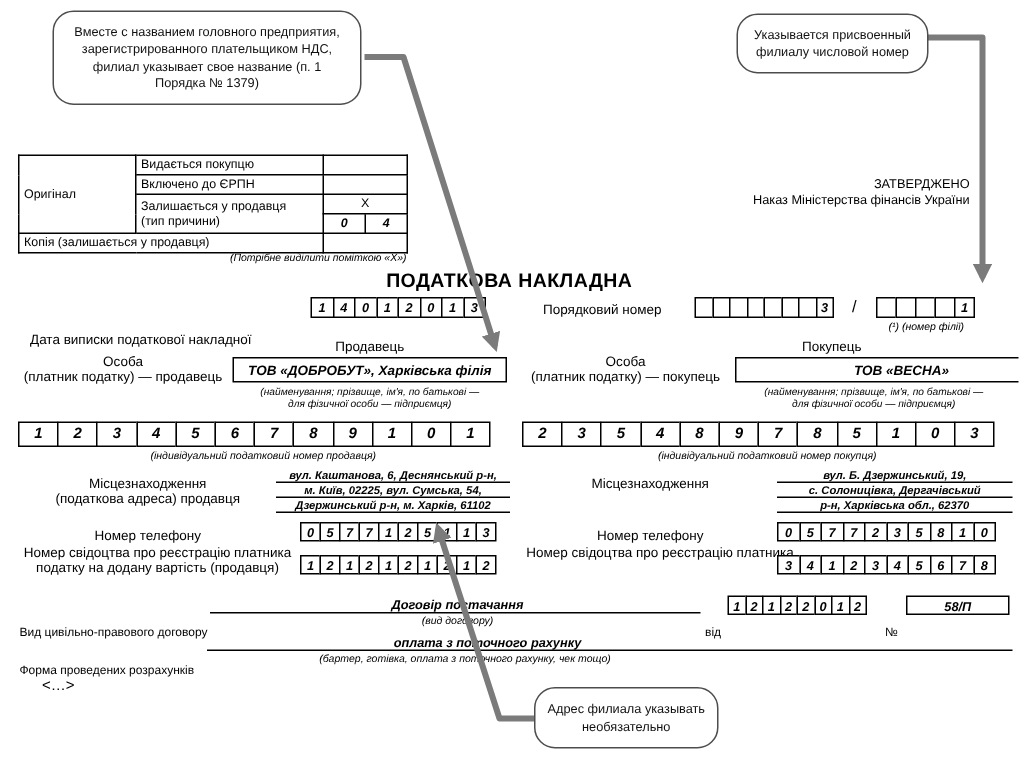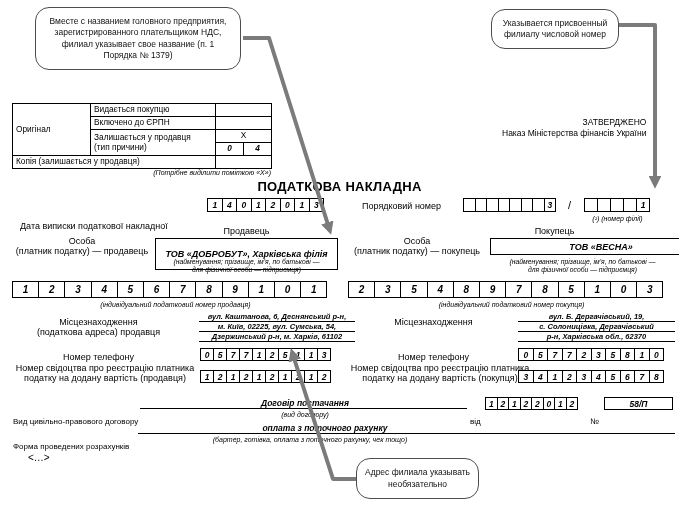--- a/index.html
+++ b/index.html
@@ -147,21 +147,21 @@
       <span class="cell"></span>
       <span class="cell">1</span>
     </div>
   <div class="abs cap ctr" style="left:565px;top:215px;width:105px;">(¹) (номер філії)</div>
 
   <div class="abs lbl ctr" style="left:155px;top:226px;width:183px;">Продавець</div>
   <div class="abs person" style="left:12px;top:236px;width:140px;">
     <span>Особа</span>
     <span>(платник податку) — продавець</span>
   </div>
-  <div class="abs namebox" style="left:155px;top:238px;width:183px;height:32px;">ТОВ «ДОБРОБУТ», Харківська філія</div>
+  <div class="abs namebox" style="left:155px;top:238px;width:183px;height:17px;">ТОВ «ДОБРОБУТ», Харківська філія</div>
   <div class="abs small-i ctr" style="left:150px;top:258px;width:193px;">
     <span style="display:block">(найменування; прізвище, ім'я, по батькові —</span>
     <span style="display:block">для фізичної особи — підприємця)</span>
   </div>
   <div class="abs cells cells-tax" style="left:12px;top:281px;">
       <span class="cell">1</span>
       <span class="cell">2</span>
       <span class="cell">3</span>
       <span class="cell">4</span>
       <span class="cell">5</span>
@@ -171,21 +171,21 @@
       <span class="cell">9</span>
       <span class="cell">1</span>
       <span class="cell">0</span>
       <span class="cell">1</span>
     </div>
   <div class="abs cap ctr" style="left:12px;top:301px;width:327px;">(індивідуальний податковий номер продавця)</div>
   <div class="abs two-line" style="left:12px;top:318px;width:173px;">
     <span>Місцезнаходження</span>
     <span>(податкова адреса) продавця</span>
   </div>
-  <div class="abs" style="left:199px;top:312px;width:156px;">
+  <div class="abs" style="left:184px;top:312px;width:156px;">
     <div class="addr-line">вул. Каштанова, 6, Деснянський р-н,</div>
     <div class="addr-line">м. Київ, 02225, вул. Сумська, 54,</div>
     <div class="addr-line">Дзержинський р-н, м. Харків, 61102</div>
   </div>
   <div class="abs lbl ctr" style="left:12px;top:352px;width:173px;">Номер телефону</div>
   <div class="abs cells cells-ph" style="left:200px;top:348px;">
       <span class="cell">0</span>
       <span class="cell">5</span>
       <span class="cell">7</span>
       <span class="cell">7</span>
@@ -235,40 +235,39 @@
       <span class="cell">5</span>
       <span class="cell">1</span>
       <span class="cell">0</span>
       <span class="cell">3</span>
     </div>
   <div class="abs cap ctr" style="left:348px;top:301px;width:327px;">(індивідуальний податковий номер покупця)</div>
   <div class="abs two-line" style="left:347px;top:318px;width:173px;">
     <span>Місцезнаходження</span>
   </div>
   <div class="abs" style="left:518px;top:312px;width:157px;">
-    <div class="addr-line">вул. Б. Дергачівський, 19,</div>
+    <div class="addr-line">вул. Б. Дзержинський, 19,</div>
     <div class="addr-line">с. Солоницівка, Дергачівський</div>
     <div class="addr-line">р-н, Харківська обл., 62370</div>
   </div>
   <div class="abs lbl ctr" style="left:347px;top:352px;width:173px;">Номер телефону</div>
   <div class="abs cells cells-ph2" style="left:518px;top:348px;">
       <span class="cell">0</span>
       <span class="cell">5</span>
       <span class="cell">7</span>
       <span class="cell">7</span>
       <span class="cell">2</span>
       <span class="cell">3</span>
       <span class="cell">5</span>
       <span class="cell">8</span>
       <span class="cell">1</span>
       <span class="cell">0</span>
     </div>
   <div class="abs two-line" style="left:347px;top:364px;width:186px;">
     <span>Номер свідоцтва про реєстрацію платника</span>
-    <span>податку на додану вартість (покупця)</span>
   </div>
   <div class="abs cells cells-ph2" style="left:518px;top:370px;">
       <span class="cell">3</span>
       <span class="cell">4</span>
       <span class="cell">1</span>
       <span class="cell">2</span>
       <span class="cell">3</span>
       <span class="cell">4</span>
       <span class="cell">5</span>
       <span class="cell">6</span>

